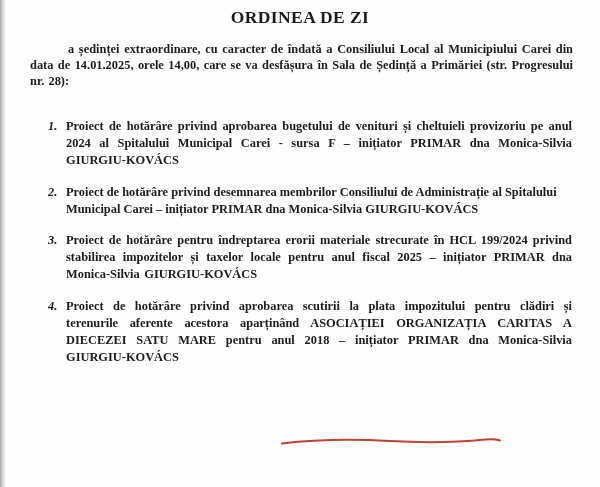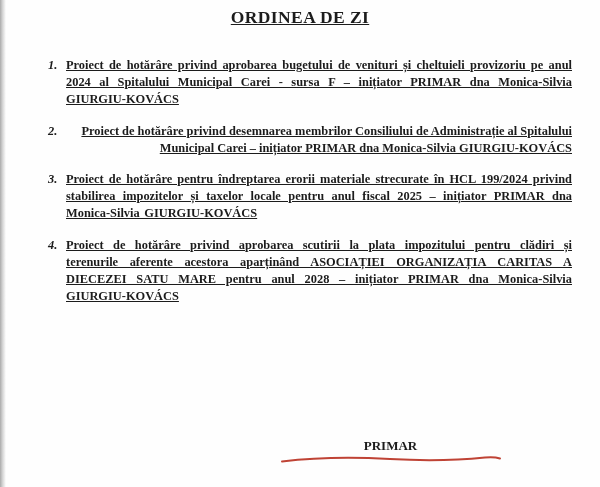--- a/index.html
+++ b/index.html
@@ -10,21 +10,20 @@
   .page {
     position: relative;
     width: 600px;
     height: 487px;
     background: #fefefe;
     font-family: "Liberation Serif", "DejaVu Serif", serif;
     font-weight: bold;
     color: #1c1c1c;
     overflow: hidden;
     box-sizing: border-box;
-    text-decoration: underline;
   }
   .scan-edge {
     position: absolute;
     left: 0;
     top: 0;
     width: 6px;
     height: 100%;
     background: linear-gradient(to right, #8f8f8f 0%, #c9c9c9 45%, #ffffff 100%);
     opacity: 0.75;
   }
@@ -59,21 +58,21 @@
     left: 0;
     top: 0;
     font-style: italic;
     font-weight: bold;
   }
   .agenda-item .itext {
     text-align: justify;
     word-spacing: 1.5px;
   }
   .agenda-item:nth-child(2) .itext {
-    text-align: right;
+    text-align: left;
     word-spacing: normal;
   }
   .signature {
     position: absolute;
     left: 268px;
     top: 437px;
     width: 245px;
     text-align: center;
     font-size: 13px;
     line-height: 17.5px;
@@ -85,45 +84,45 @@
 </style>
 </head>
 <body>
 
 <div class="page">
 
   <div class="scan-edge"></div>
 
   <h1 class="doc-title">ORDINEA DE ZI</h1>
 
+  <p class="intro">a ședinței extraordinare, cu caracter de îndată a Consiliului Local al Municipiului Carei din data de 14.01.2025, orele 14,00, care se va desfășura în Sala de Ședință a Primăriei (str. Progresului nr. 28):</p>
 
   <div class="agenda-list">
 
     <div class="agenda-item">
       <span class="num">1.</span>
       <div class="itext">Proiect de hotărâre privind aprobarea bugetului de venituri și cheltuieli provizoriu pe anul 2024 al Spitalului Municipal Carei - sursa F – inițiator PRIMAR dna Monica-Silvia GIURGIU-KOVÁCS</div>
     </div>
 
     <div class="agenda-item">
       <span class="num">2.</span>
       <div class="itext">Proiect de hotărâre privind desemnarea membrilor Consiliului de Administrație al Spitalului Municipal Carei – inițiator PRIMAR dna Monica-Silvia GIURGIU-KOVÁCS</div>
     </div>
 
     <div class="agenda-item">
       <span class="num">3.</span>
       <div class="itext">Proiect de hotărâre pentru îndreptarea erorii materiale strecurate în HCL 199/2024 privind stabilirea impozitelor și taxelor locale pentru anul fiscal 2025 – inițiator PRIMAR dna Monica-Silvia GIURGIU-KOVÁCS</div>
     </div>
 
     <div class="agenda-item">
       <span class="num">4.</span>
-      <div class="itext">Proiect de hotărâre privind aprobarea scutirii la plata impozitului pentru clădiri și terenurile aferente acestora aparținând ASOCIAȚIEI ORGANIZAȚIA CARITAS A DIECEZEI SATU MARE pentru anul 2028 – inițiator PRIMAR dna Monica-Silvia GIURGIU-KOVÁCS</div>
+      <div class="itext">Proiect de hotărâre privind aprobarea scutirii la plata impozitului pentru clădiri și terenurile aferente acestora aparținând ASOCIAȚIEI ORGANIZAȚIA CARITAS A DIECEZEI SATU MARE pentru anul 2018 – inițiator PRIMAR dna Monica-Silvia GIURGIU-KOVÁCS</div>
     </div>
 
   </div>
 
   <div class="signature">
-    <div>PRIMAR</div>
     <svg class="sig-underline" width="222" height="10" viewBox="0 0 222 10">
       <path d="M 2 7.5 C 35 3.5, 75 3.0, 110 5.0 C 145 7.0, 175 6.5, 205 3.5 C 212 2.8, 217 3.5, 220 4.5" fill="none" stroke="#bf4335" stroke-width="2" stroke-linecap="round"></path>
     </svg>
   </div>
 
 </div>
 
 </body></html>

